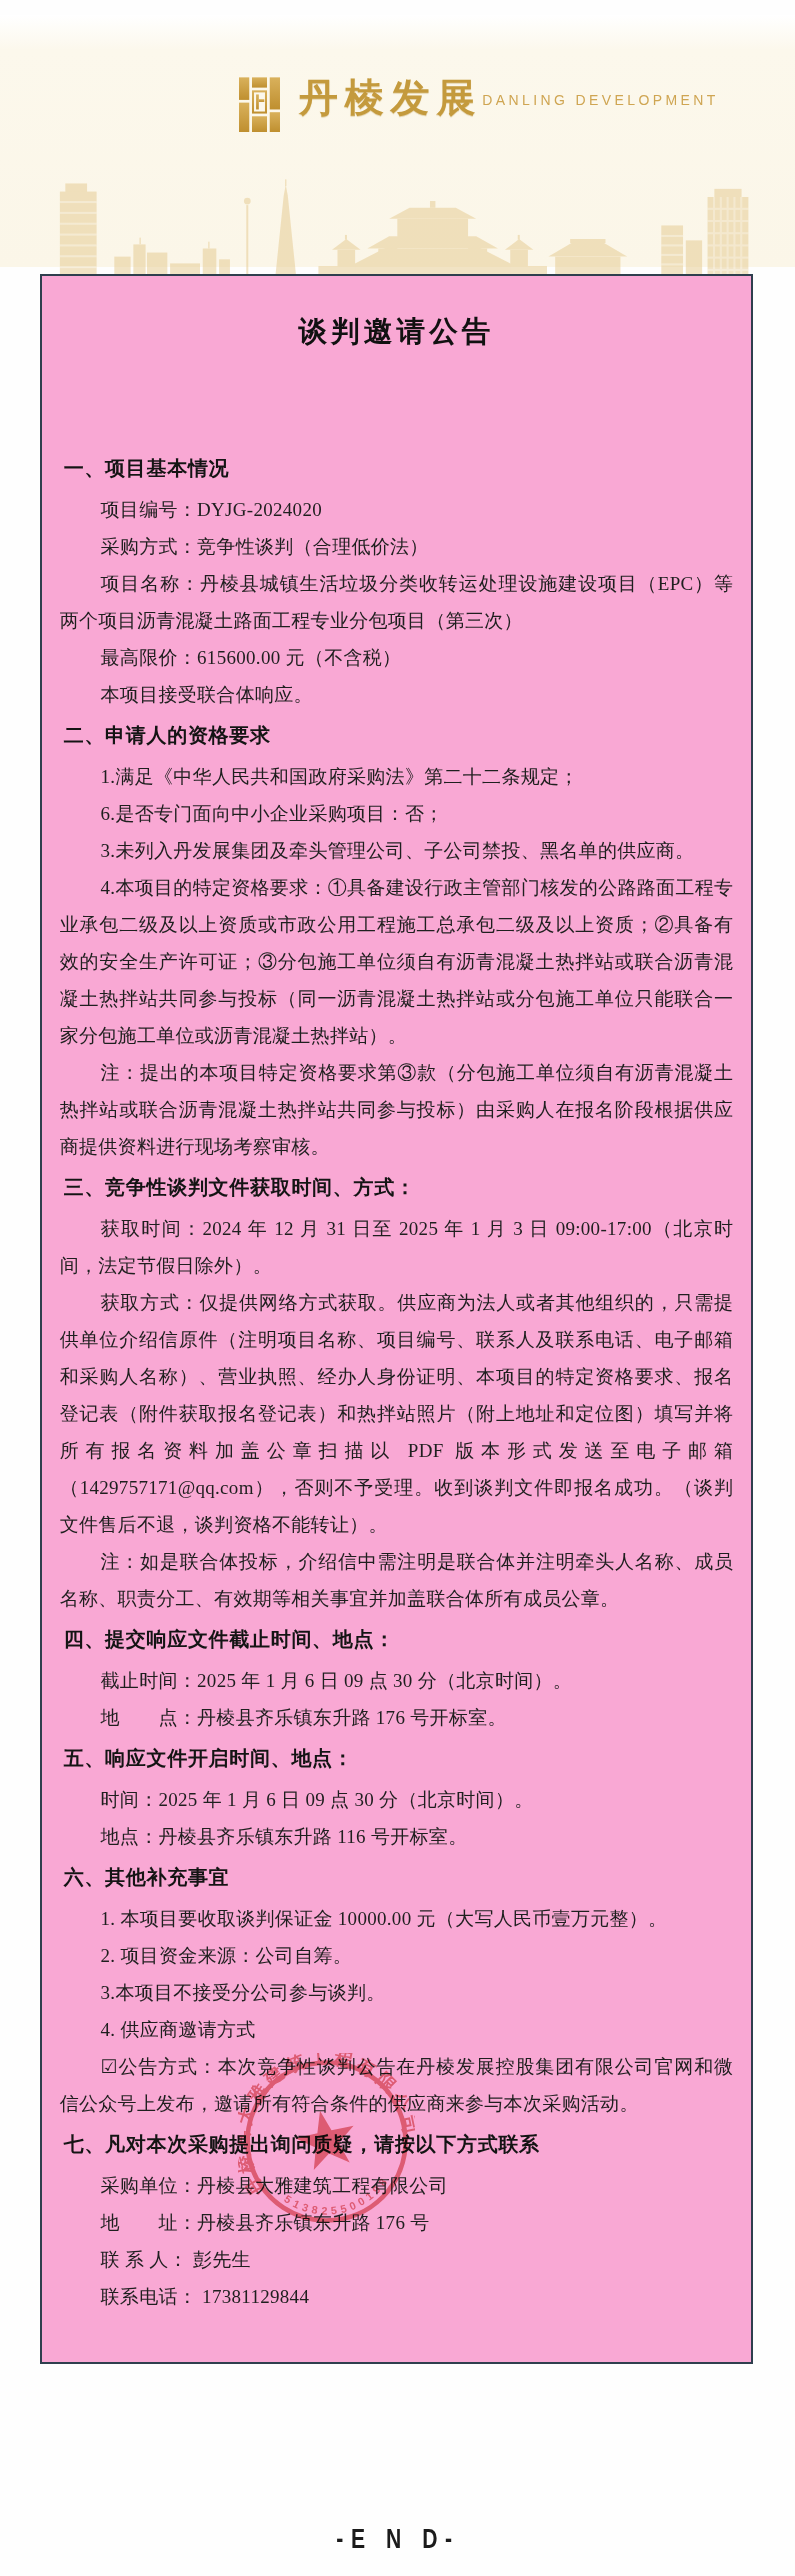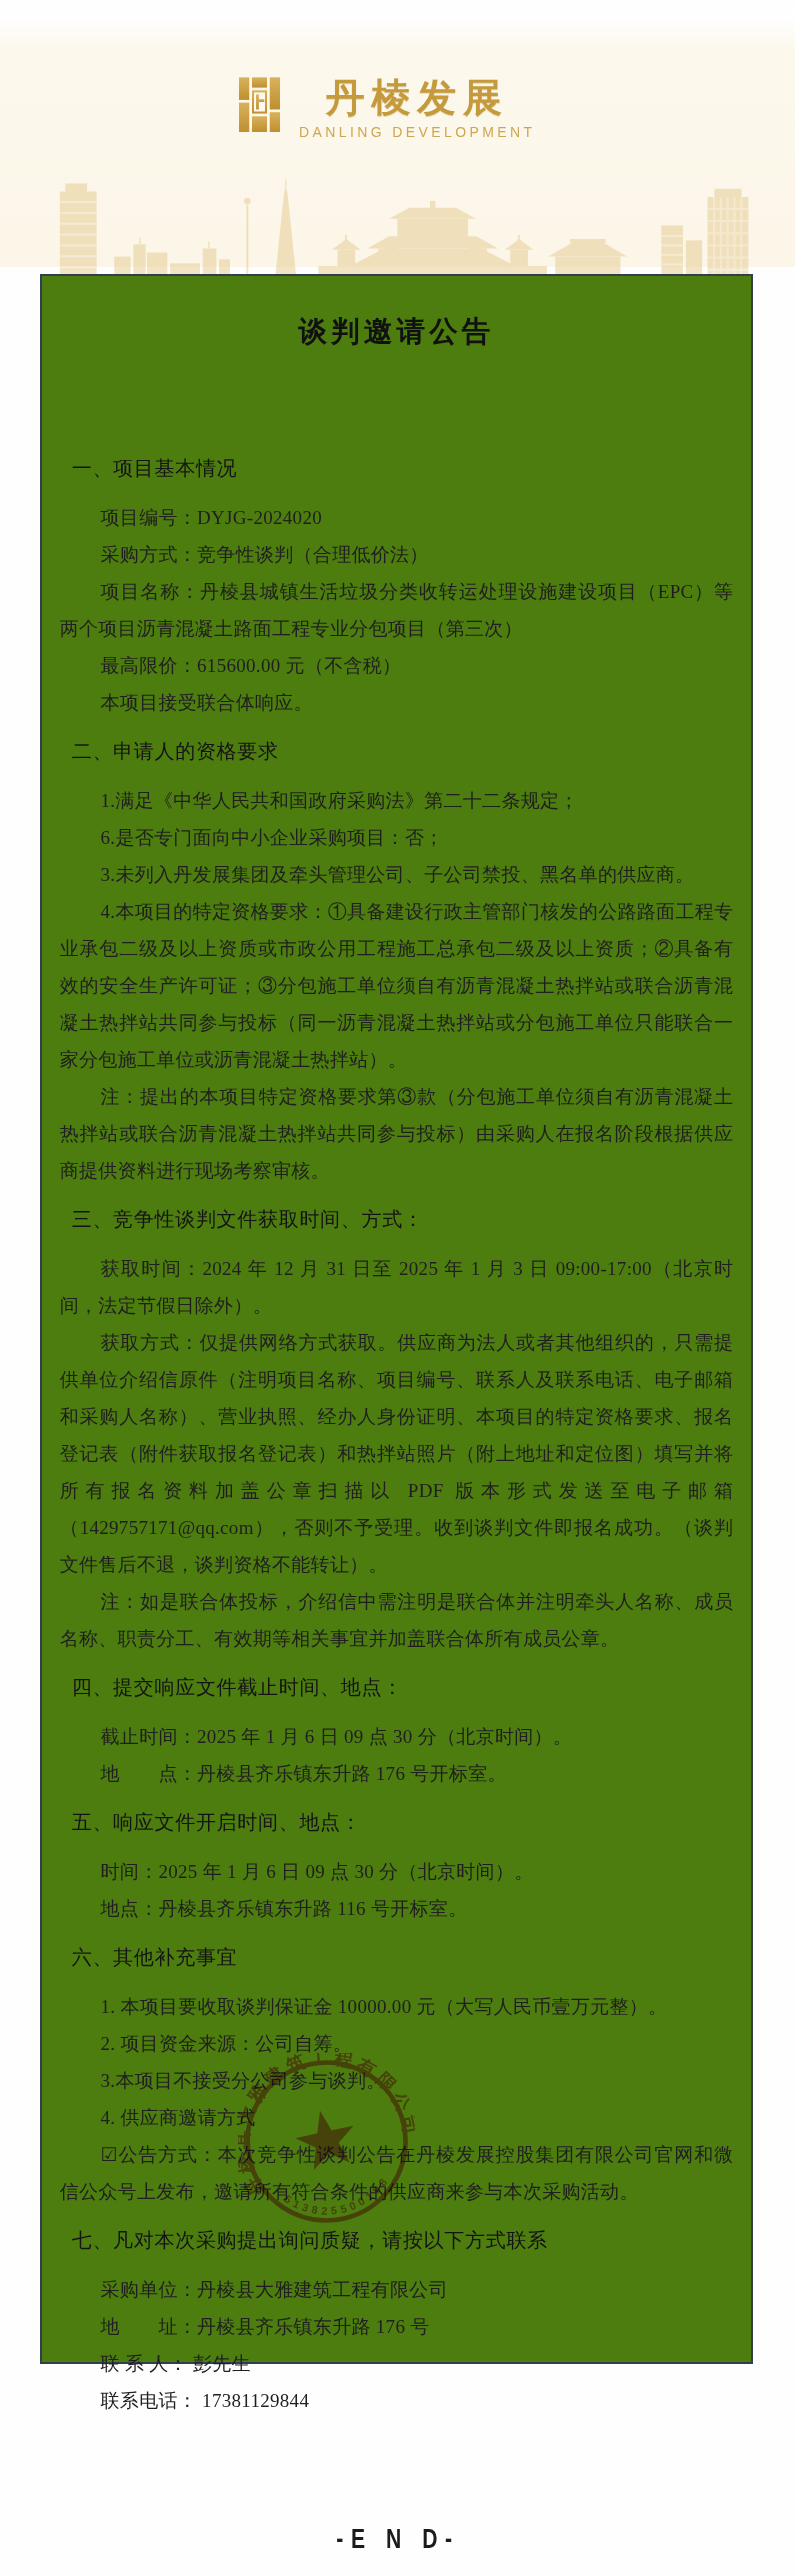--- a/index.html
+++ b/index.html
@@ -4,37 +4,37 @@
 <style>
   html,body{margin:0;padding:0;background:#ffffff;}
   .page{position:relative;width:796px;height:2576px;background:#fefefe;overflow:hidden;
         font-family:"Liberation Serif","DejaVu Serif",serif;}
 
   
   .brand-band{position:absolute;left:0;top:15px;width:796px;height:252px;
               background:linear-gradient(180deg,#ffffff 0%,#fcf8ec 14%,#fbf6e8 100%);}
   .brand-row{position:absolute;left:239px;top:61px;display:flex;align-items:flex-start;gap:19px;}
   .logo-mark{display:block;}
-  .brand-text{display:flex;flex-direction:column;align-items:center;}
+  .brand-text{display:flex;align-items:center;}
   .brand-cn{font-size:39px;font-weight:bold;letter-spacing:6.8px;color:#c49a3d;
             font-family:"Liberation Serif","DejaVu Serif",serif;
             text-shadow:0 0.7px 0.7px rgba(180,140,50,.35);line-height:1.15;}
   .brand-en{margin-top:2.7px;font-size:14px;letter-spacing:3.4px;color:#cfa552;
             font-family:"Liberation Sans","DejaVu Sans",sans-serif;}
   .skyline{position:absolute;left:0;top:163px;width:796px;height:103px;}
 
   
   .doc-card{position:absolute;left:40px;top:274px;width:713px;height:2090px;
-            box-sizing:border-box;border:2.7px solid #2f3f4e;background:#4d7c0f;
+            box-sizing:border-box;border:2.7px solid #2f3f4e;background:#f9a8d4;
             padding:39px 17.7px 0 17.7px;}
   .doc-title{margin:0 0 102px 0;text-align:center;font-size:28.6px;line-height:33px;
              font-weight:bold;color:#111;letter-spacing:4.1px;
              font-family:"Liberation Serif","DejaVu Serif",serif;}
   .doc-body{color:#1f1f1f;}
-  .sec-heading{margin:12px;font-size:20px;line-height:37px;font-weight:normal;color:#141414;
+  .sec-heading{margin:4px;font-size:20px;line-height:37px;font-weight:bold;color:#141414;
                font-family:"Liberation Sans","DejaVu Sans",sans-serif;letter-spacing:0.7px;}
   .sec-para{margin:0;font-size:19px;line-height:37px;text-indent:2.15em;
             text-align:justify;letter-spacing:0.3px;color:#1f1f1f;}
 
   
   .seal{position:absolute;left:238px;top:2053px;width:177px;height:177px;
         pointer-events:none;mix-blend-mode:multiply;opacity:.88;}
 
   
   .end-mark{position:absolute;left:0;top:2525px;width:796px;text-align:center;

